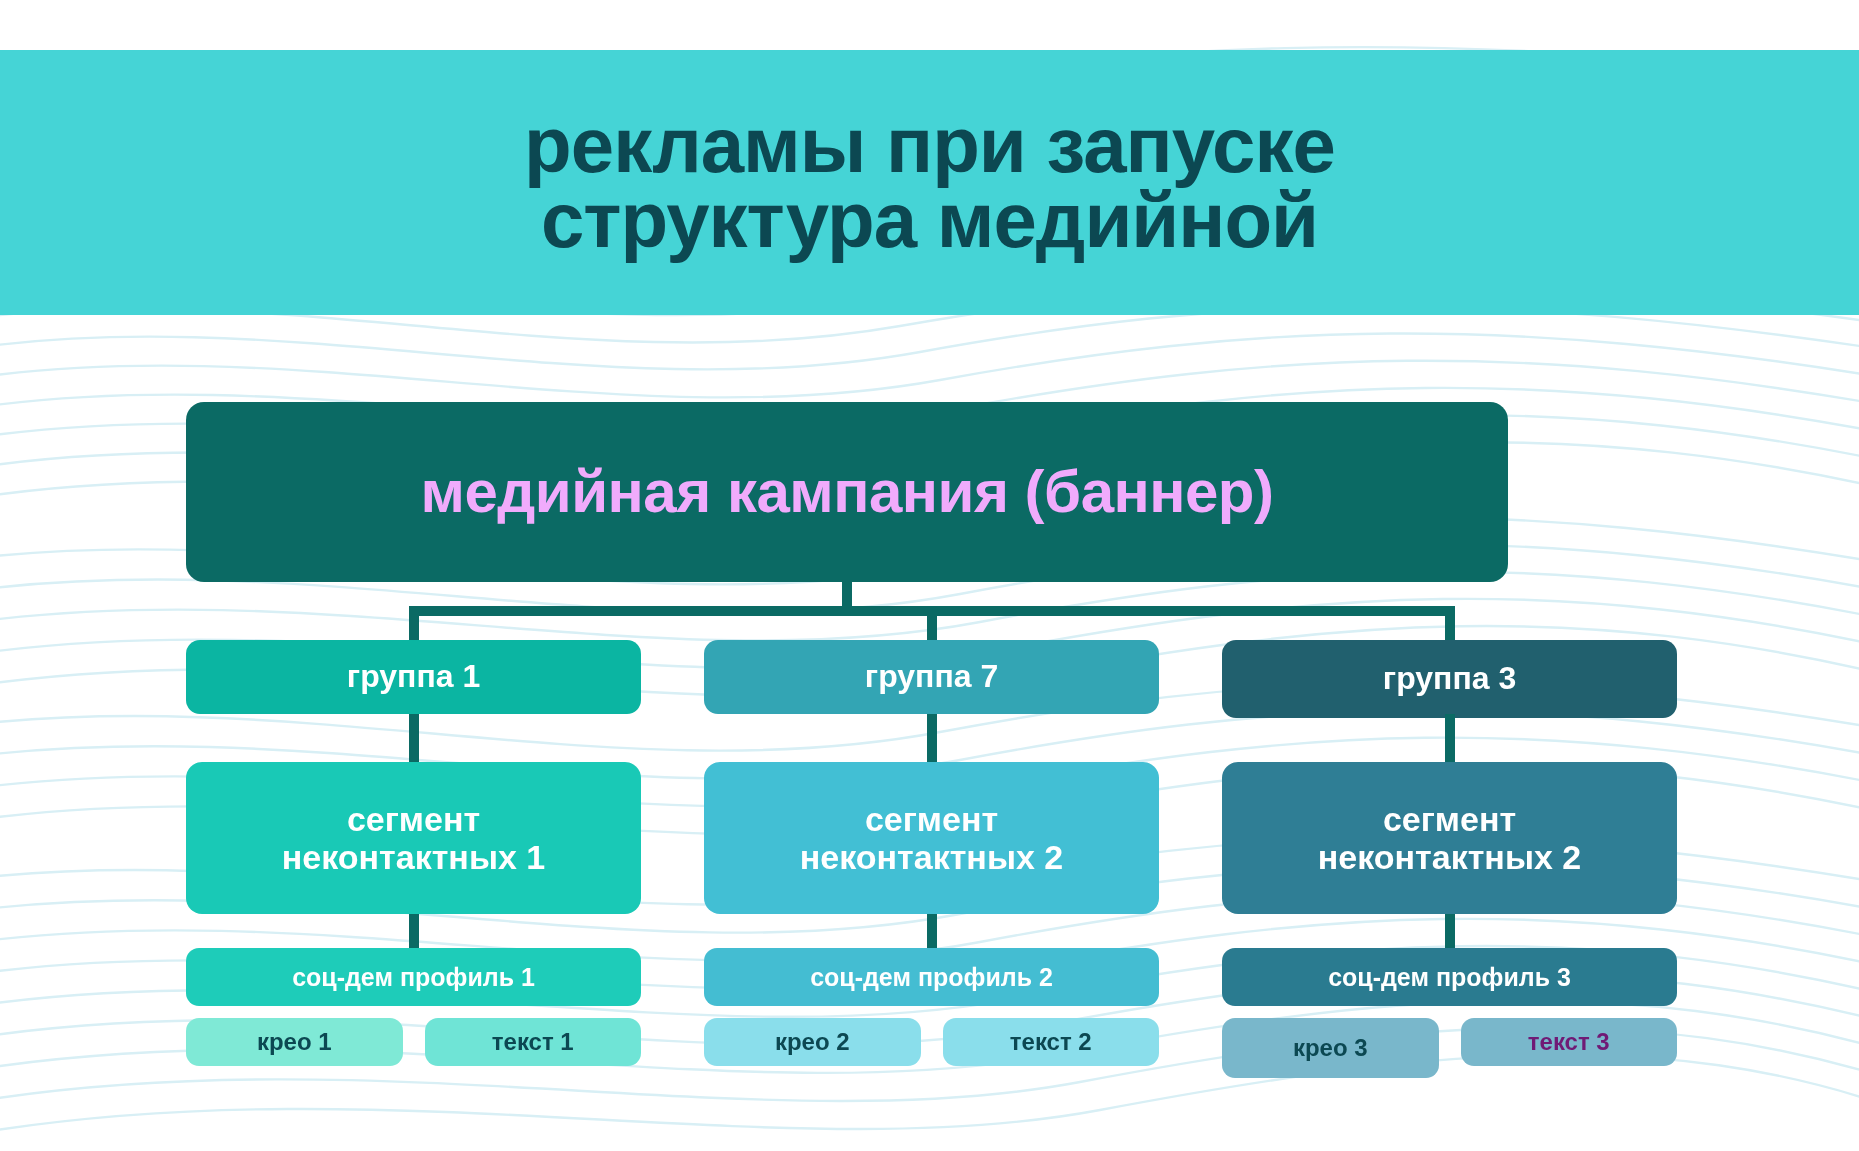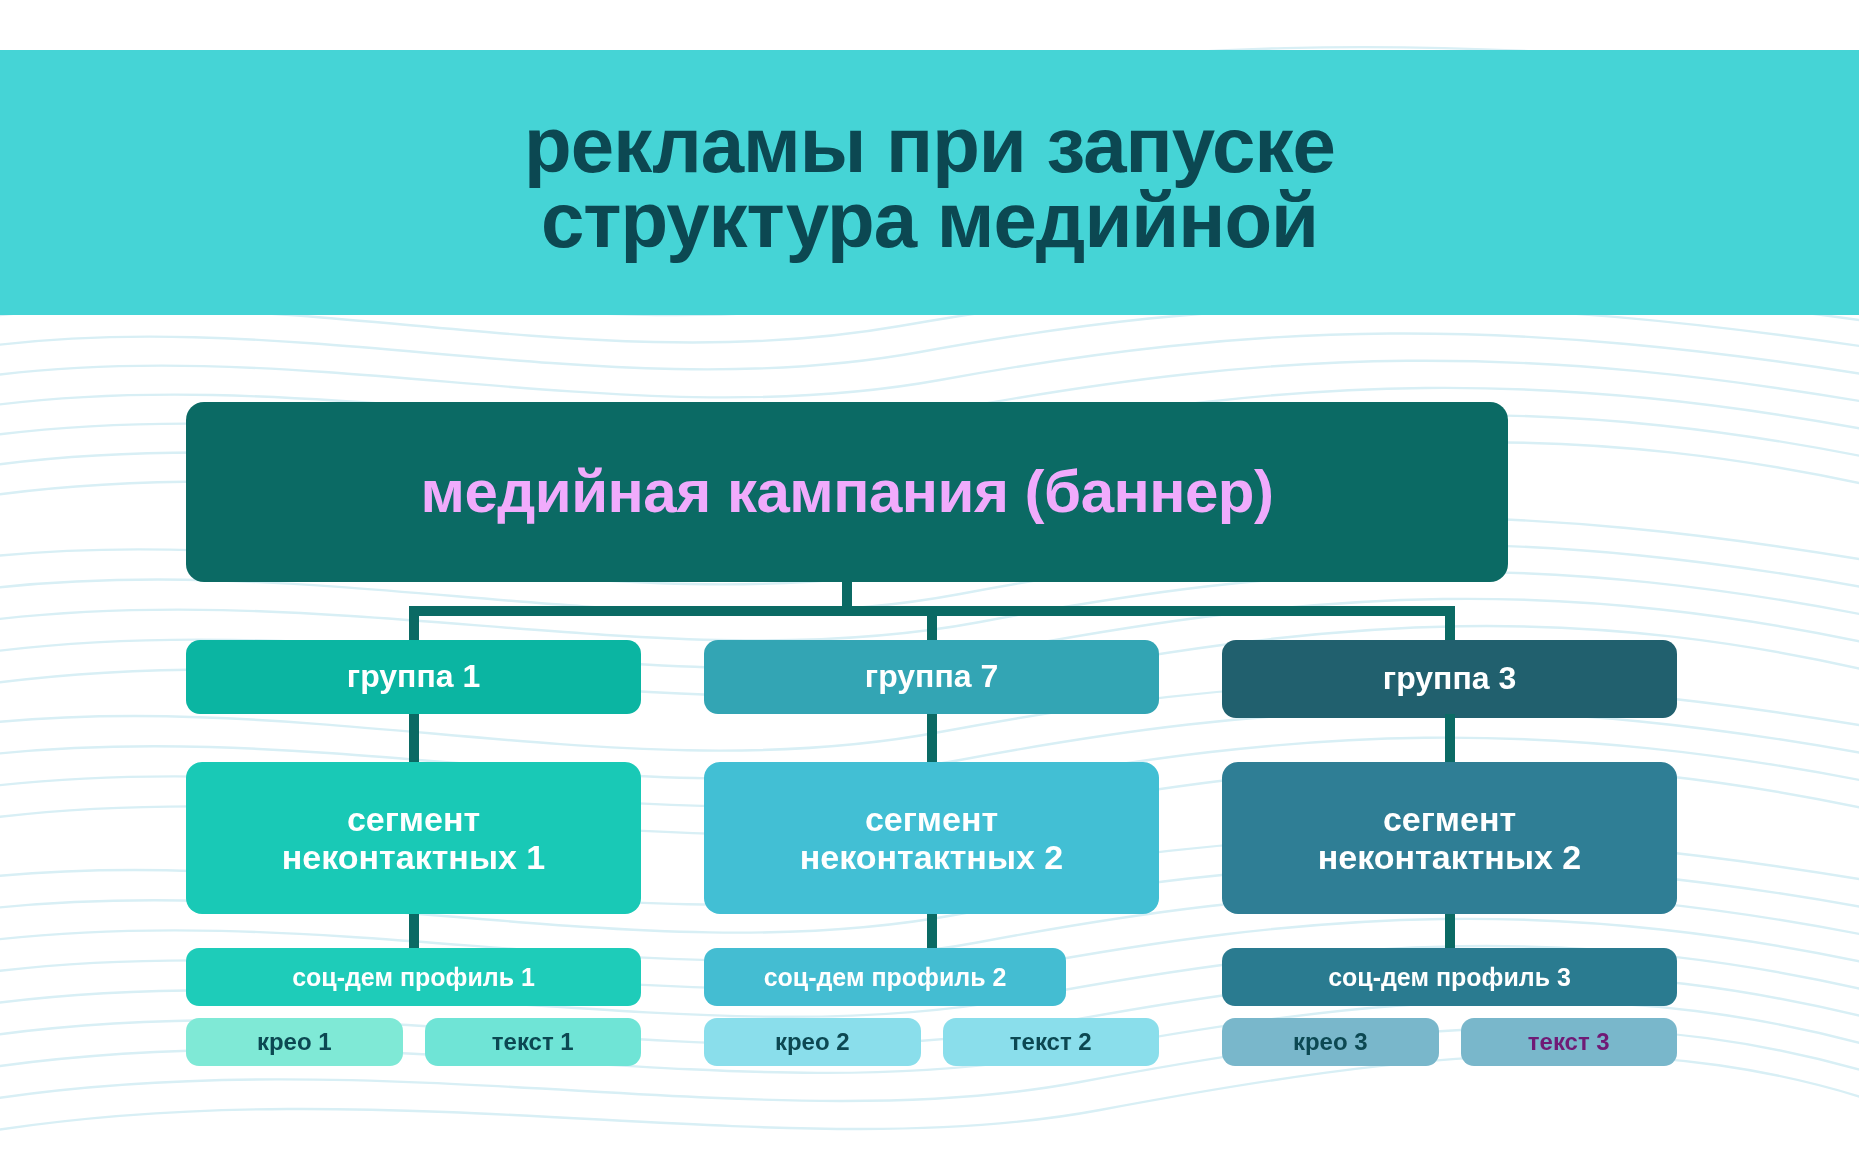--- a/index.html
+++ b/index.html
@@ -134,29 +134,29 @@
         <div class="box profile-box" style="left: 186px; top: 948px; width: 455px; height: 58px; background: rgb(30, 204, 185);">соц-дем профиль 1</div>
         <div class="box leaf-box" style="left: 186px; top: 1018px; width: 216.5px; height: 48px; background: rgb(127, 233, 214); color: rgb(12, 72, 82);">крео 1</div>
         <div class="box leaf-box" style="left: 424.5px; top: 1018px; width: 216.5px; height: 48px; background: rgb(111, 228, 214); color: rgb(12, 72, 82);">текст 1</div>
         <div class="box group-box" style="left: 704px; top: 640px; width: 455px; height: 74px; background: rgb(51, 165, 180);">группа 7</div>
         <div class="conn" style="left: 926.5px; top: 714px; width: 10px; height: 48px; background: rgb(11, 106, 100);"></div>
         <div class="box segment-box" style="left: 704px; top: 762px; width: 455px; height: 152px; background: rgb(66, 191, 212); flex-direction: column;">
           <div>сегмент</div>
           <div>неконтактных 2</div>
         </div>
         <div class="conn" style="left: 926.5px; top: 914px; width: 10px; height: 34px; background: rgb(11, 106, 100);"></div>
-        <div class="box profile-box" style="left: 704px; top: 948px; width: 362px; height: 58px; background: rgb(68, 189, 210);">соц-дем профиль 2</div>
+        <div class="box profile-box" style="left: 704px; top: 948px; width: 455px; height: 58px; background: rgb(68, 189, 210);">соц-дем профиль 2</div>
         <div class="box leaf-box" style="left: 704px; top: 1018px; width: 216.5px; height: 48px; background: rgb(138, 222, 235); color: rgb(12, 72, 82);">крео 2</div>
         <div class="box leaf-box" style="left: 942.5px; top: 1018px; width: 216.5px; height: 48px; background: rgb(138, 222, 235); color: rgb(12, 72, 82);">текст 2</div>
         <div class="box group-box" style="left: 1222px; top: 640px; width: 455px; height: 78px; background: rgb(33, 96, 110);">группа 3</div>
         <div class="conn" style="left: 1444.5px; top: 714px; width: 10px; height: 48px; background: rgb(11, 106, 100);"></div>
         <div class="box segment-box" style="left: 1222px; top: 762px; width: 455px; height: 152px; background: rgb(47, 126, 149); flex-direction: column;">
           <div>сегмент</div>
           <div>неконтактных 2</div>
         </div>
         <div class="conn" style="left: 1444.5px; top: 914px; width: 10px; height: 34px; background: rgb(11, 106, 100);"></div>
         <div class="box profile-box" style="left: 1222px; top: 948px; width: 455px; height: 58px; background: rgb(42, 123, 144);">соц-дем профиль 3</div>
-        <div class="box leaf-box" style="left: 1222px; top: 1018px; width: 216.5px; height: 48px; background: rgb(121, 183, 203); color: rgb(12, 72, 82);">крео 3</div>
+        <div class="box leaf-box" style="left: 1222px; top: 1018px; width: 216.5px; height: 60px; background: rgb(121, 183, 203); color: rgb(12, 72, 82);">крео 3</div>
         <div class="box leaf-box" style="left: 1460.5px; top: 1018px; width: 216.5px; height: 48px; background: rgb(121, 183, 203); color: #701a75;">текст 3</div>
       </div>
   </div>
 
 </div>
 
 </body></html>

